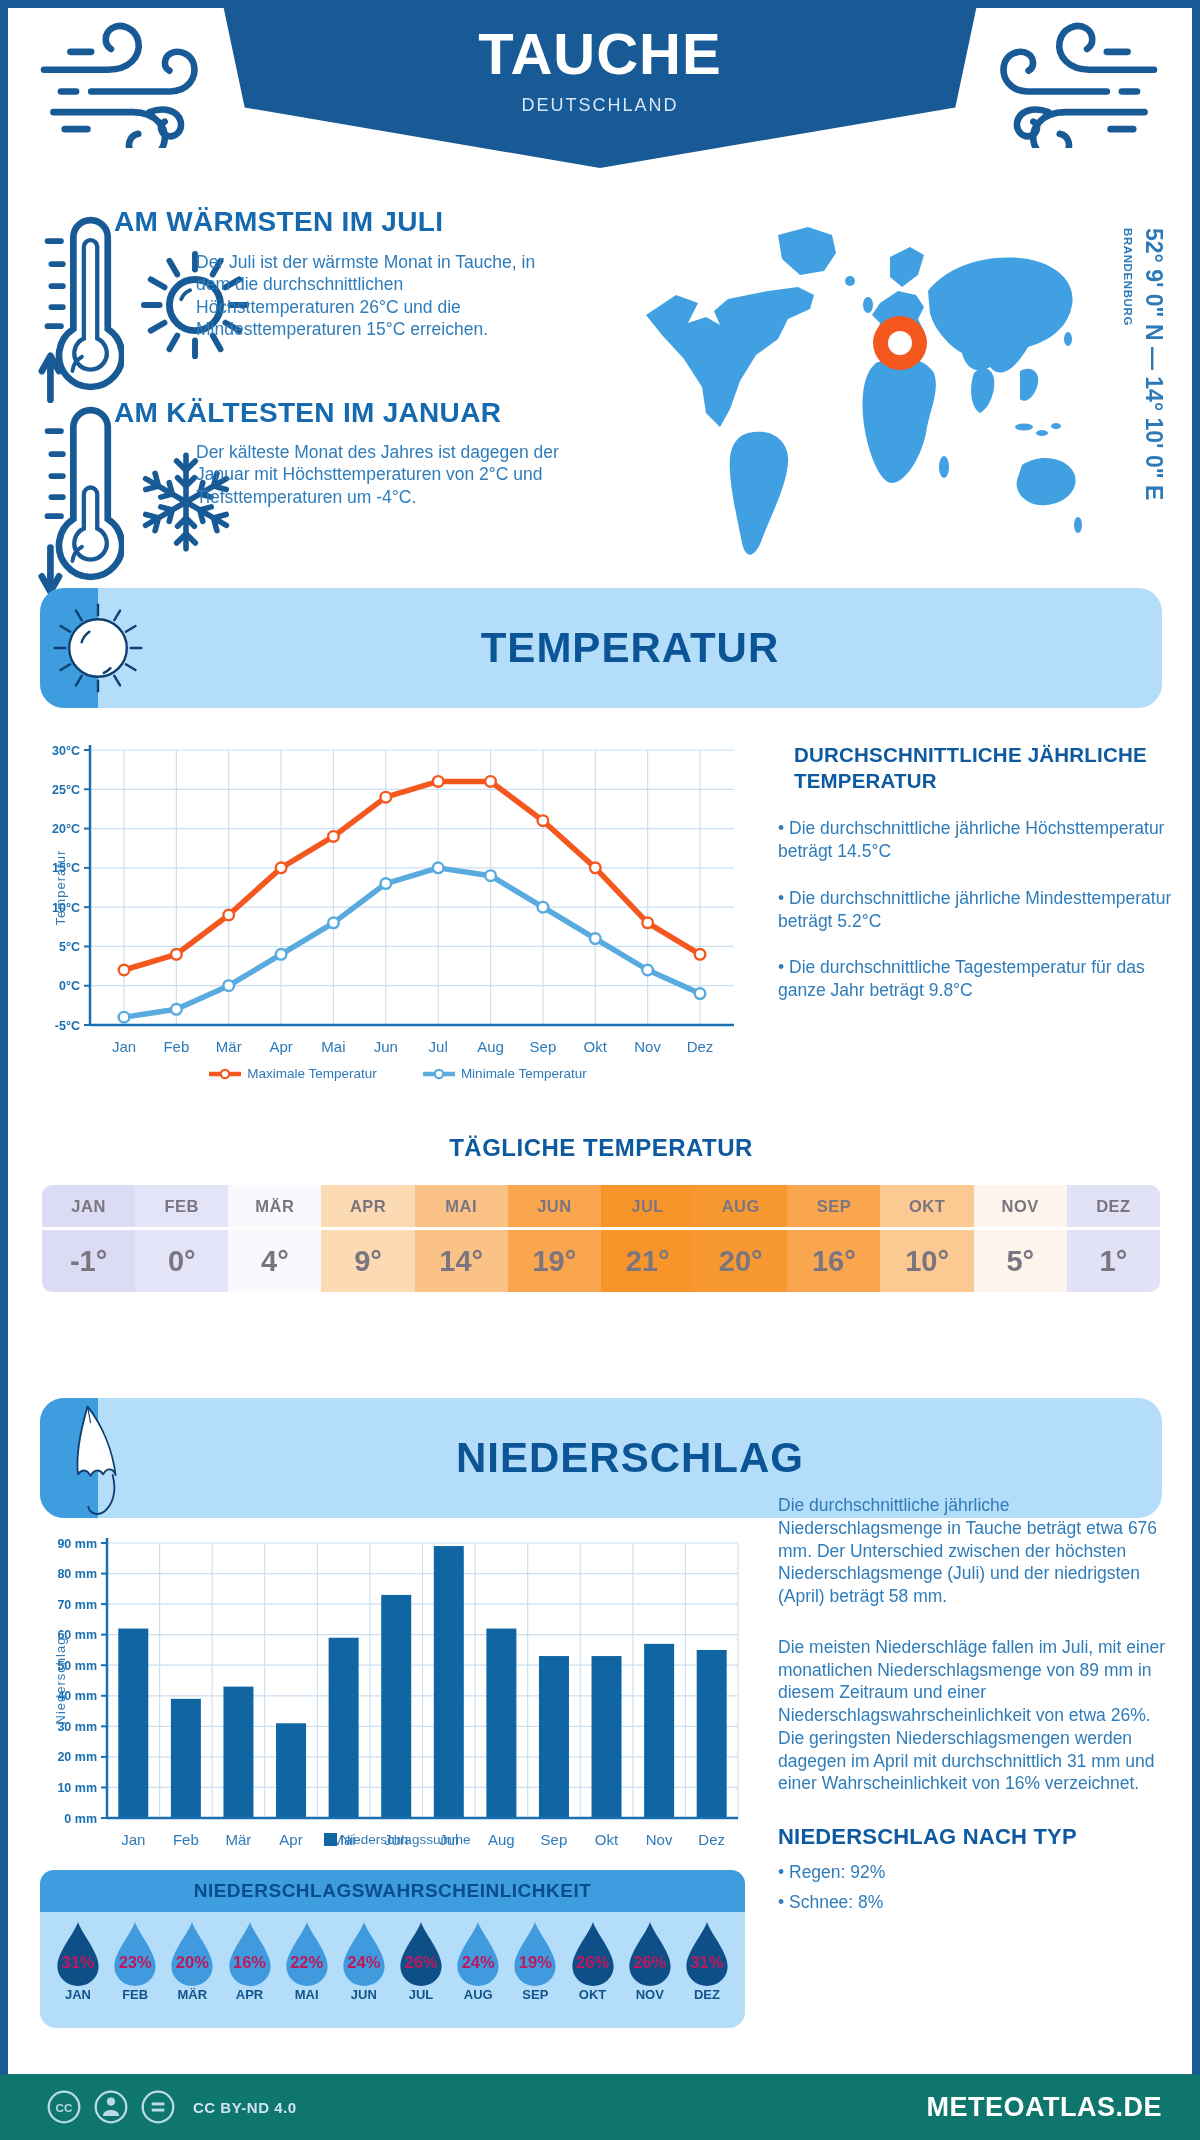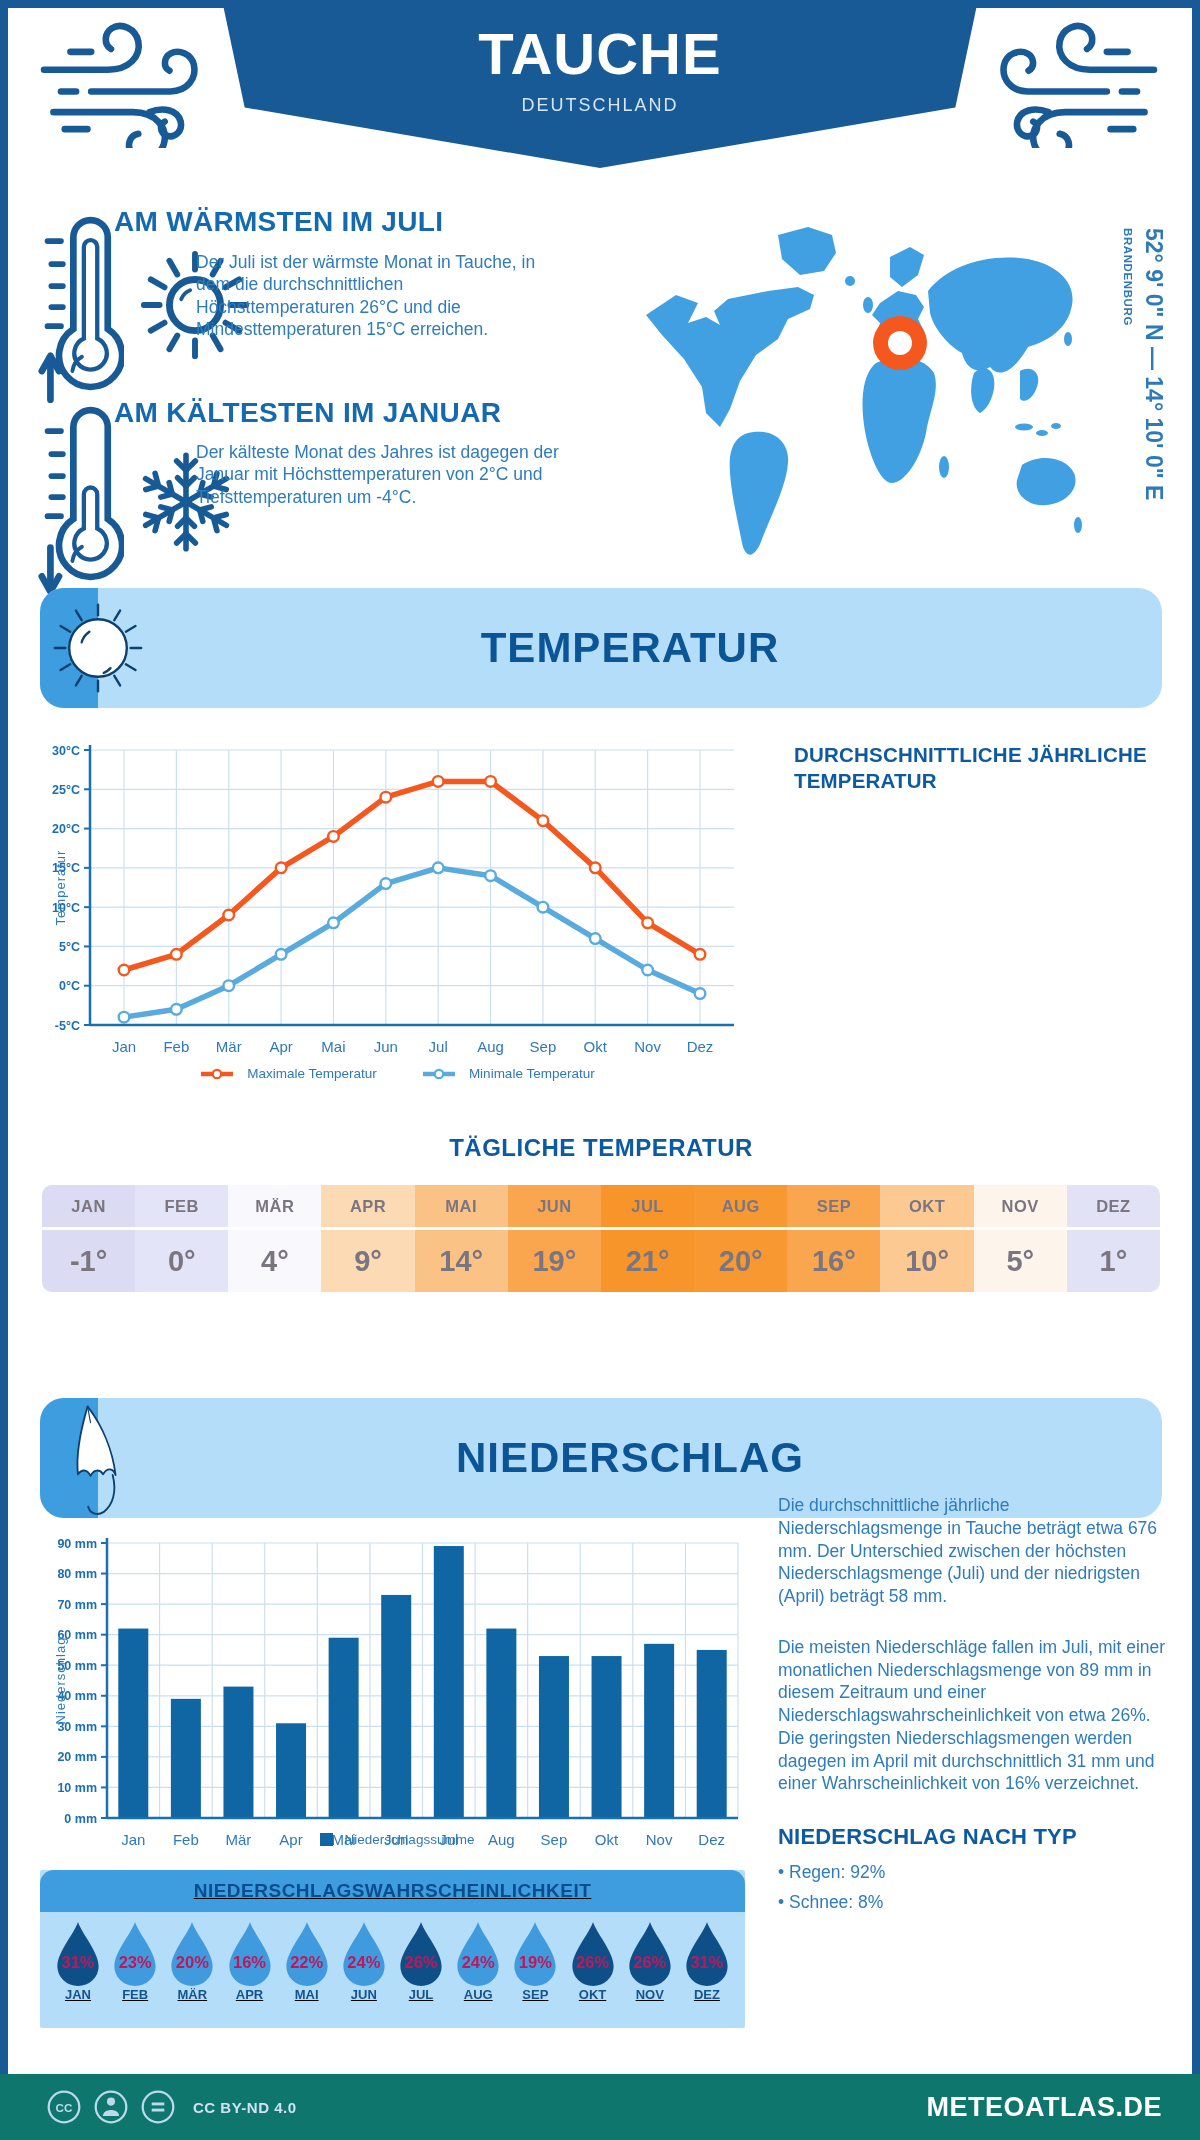--- a/index.html
+++ b/index.html
@@ -33,21 +33,21 @@
   .blue-banner{position:absolute;left:40px;width:1122px;height:120px;background:#b4ddf9;border-radius:24px;}
   .blue-banner .accent{position:absolute;left:0;top:0;width:58px;height:120px;background:#3e9ddf;border-radius:24px 0 0 24px;}
   .blue-banner .btitle{position:absolute;left:58px;right:0;top:0;height:120px;display:flex;align-items:center;justify-content:center;
     font-size:42px;font-weight:bold;color:#0b5596;letter-spacing:1px;}
   .blue-banner .bicon{position:absolute;left:10px;top:12px;width:96px;height:96px;}
 
   
   .chart{position:absolute;left:52px;width:690px;}
   .legend{position:absolute;left:52px;width:690px;display:flex;justify-content:center;gap:44px;
     font-size:13.5px;color:#2e7ab8;align-items:center;}
-  .legend .item{display:flex;align-items:center;gap:12px;}
+  .legend .item{display:flex;align-items:center;gap:4px;}
   .sq{width:13px;height:13px;display:inline-block;}
 
   
   .col-right{position:absolute;left:778px;width:394px;color:#2f7cba;font-size:17.5px;line-height:1.3;}
   .col-right h3{margin:0 0 24px 16px;font-size:20.5px;line-height:1.25;color:#0d5aa0;letter-spacing:.2px;}
   .col-right p{margin:0 0 24px 0;}
   .col-right .bullets div{margin-bottom:24px;}
 
   
   .daily-head{position:absolute;left:40px;top:1134px;width:1122px;text-align:center;
@@ -56,21 +56,21 @@
   .tcol{display:flex;flex-direction:column;row-gap:3px;}
   .tcell{display:flex;align-items:center;justify-content:center;color:#7b7580;}
   .th{height:42px;font-size:16.5px;font-weight:bold;letter-spacing:.5px;}
   .tv{height:62px;font-size:29px;font-weight:bold;}
   .tcol:first-child .th{border-top-left-radius:10px;}
   .tcol:first-child .tv{border-bottom-left-radius:10px;}
   .tcol:last-child .th{border-top-right-radius:10px;}
   .tcol:last-child .tv{border-bottom-right-radius:10px;}
 
   
-  .prob-box{position:absolute;left:40px;top:1870px;width:705px;height:158px;background:#b4ddf9;border-radius:2px;text-decoration:underline;}
+  .prob-box{position:absolute;left:40px;top:1870px;width:705px;height:158px;background:#b4ddf9;border-radius:16px;}
   .prob-title{height:42px;background:#3e9ddf;border-radius:14px 14px 0 0;display:flex;align-items:center;justify-content:center;
     font-size:19px;font-weight:bold;color:#0a4d8e;letter-spacing:.5px;}
   .drops{display:flex;justify-content:space-between;padding:8px 12px 0 12px;}
   .drop-item{position:relative;width:52px;text-align:center;}
   .drop-svg{width:52px;height:66px;display:block;margin:0 auto;}
   .drop-pct{position:absolute;left:0;top:33px;width:52px;text-align:center;font-size:16.5px;font-weight:bold;color:#be185d;}
   .drop-month{margin-top:1px;font-size:13px;font-weight:bold;color:#14548c;}
 
   
   .footer{position:absolute;left:0;bottom:0;width:1200px;height:66px;background:#0f766e;}
@@ -343,20 +343,25 @@
       <svg width="36" height="12">
           <line x1="2" y1="6" x2="34" y2="6" stroke="#58aadf" stroke-width="4.5"></line>
           <circle cx="18" cy="6" r="4.2" fill="#fff" stroke="#58aadf" stroke-width="2.2"></circle>
         </svg>
       <span>Minimale Temperatur</span>
     </div>
   </div>
 
   <div class="col-right" style="top:742px">
     <h3>DURCHSCHNITTLICHE JÄHRLICHE TEMPERATUR</h3>
+    <div class="bullets">
+      <div>• Die durchschnittliche jährliche Höchsttemperatur beträgt 14.5°C</div>
+      <div>• Die durchschnittliche jährliche Mindesttemperatur beträgt 5.2°C</div>
+      <div>• Die durchschnittliche Tagestemperatur für das ganze Jahr beträgt 9.8°C</div>
+    </div>
   </div>
 
   <div class="daily-head">TÄGLICHE TEMPERATUR</div>
   <div class="temp-table" id="temp-table">
       <div class="tcol">
         <div class="tcell th" style="background:#dbdcf4">JAN</div>
         <div class="tcell tv" style="background:#dbdcf4">-1°</div>
       </div>
       <div class="tcol">
         <div class="tcell th" style="background:#e3e4f7">FEB</div>

